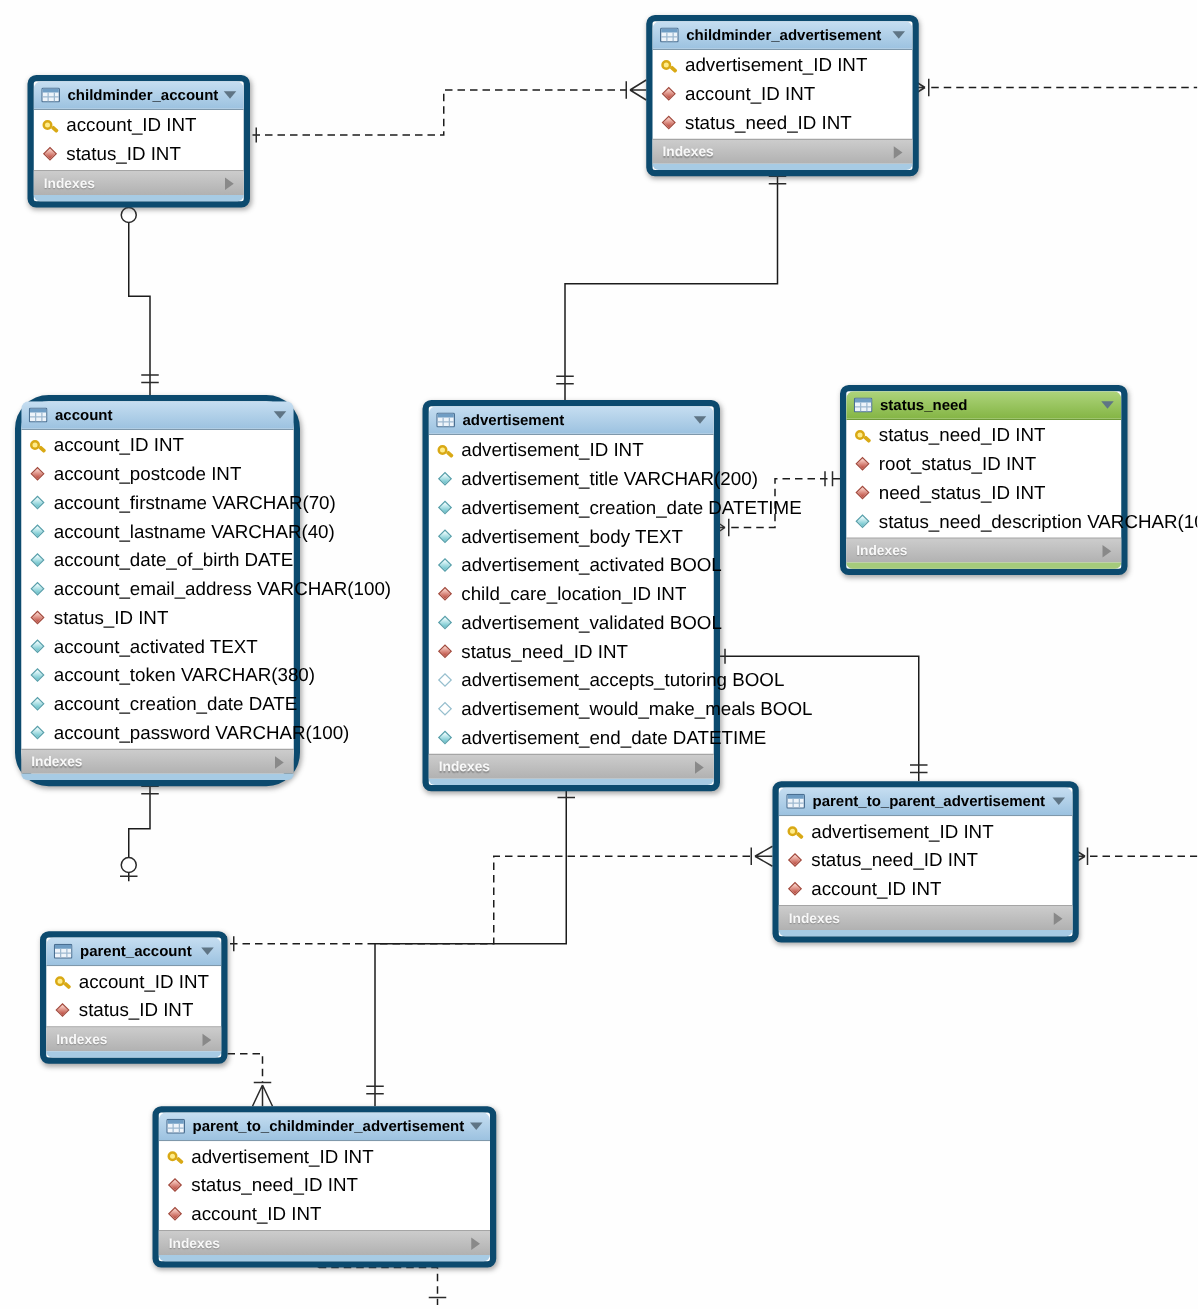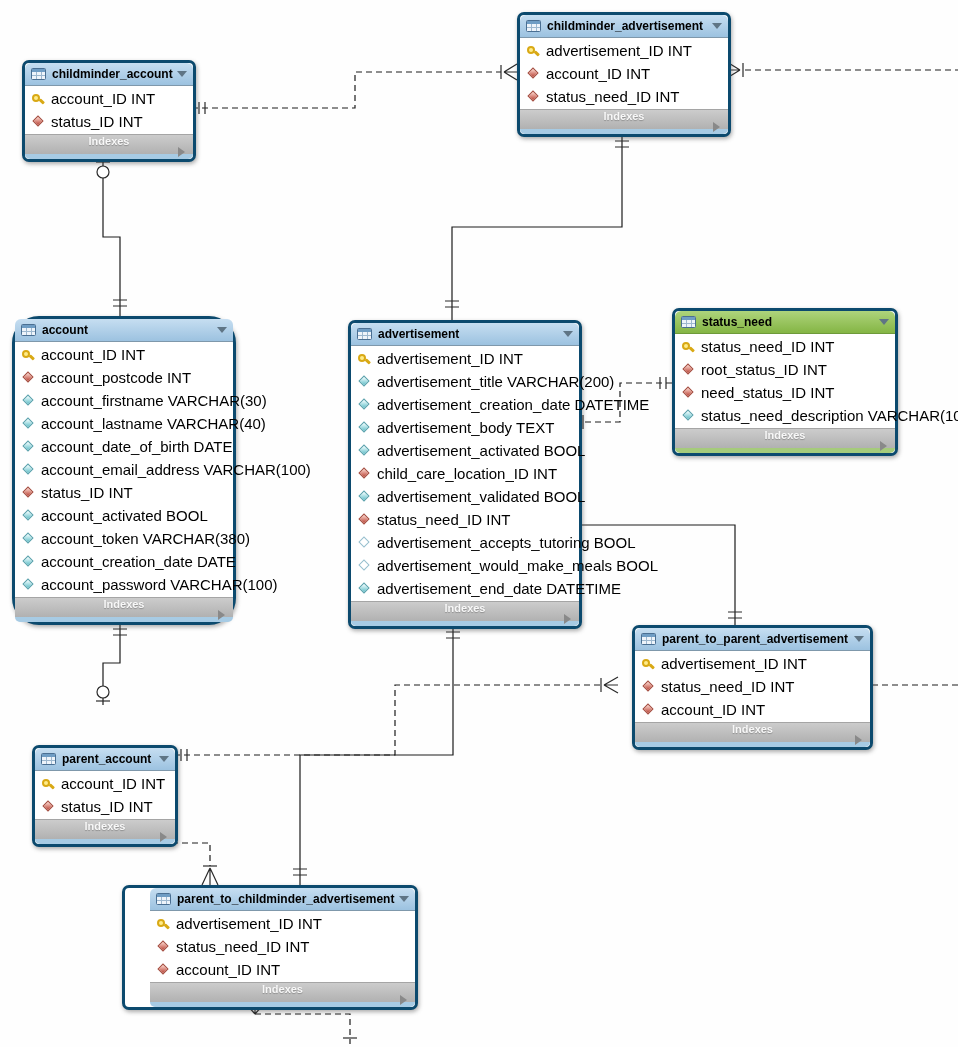--- a/index.html
+++ b/index.html
@@ -5,21 +5,21 @@
   html,body{margin:0;padding:0;background:#fff;}
   #canvas{position:relative;width:958px;height:1047px;background:#fefefe;overflow:hidden;
           font-family:"Liberation Sans",sans-serif;color:#000;}
   
   #rels{position:absolute;left:0;top:0;pointer-events:none;}
   .rel{stroke:#1c1c1c;stroke-width:1.2;fill:none;}
   .dash{stroke-dasharray:6 4;}
   .sym{stroke:#2a2a2a;stroke-width:1.2;fill:none;}
   .symfill{fill:#fff;}
   
-  .tbl{position:absolute;background:#fff;border:3px solid #0c4a6e;border-radius:7px;
+  .tbl{position:absolute;background:#fff;border:5px solid #0c4a6e;border-radius:7px;
        box-shadow:1px 2px 4px rgba(70,70,70,.45);}
   .thead{height:22px;display:flex;align-items:center;padding:0 6px;
          background:linear-gradient(#c6def1,#9cc2e0);border-bottom:1px solid #7f98ab;
          border-radius:6px 6px 0 0;}
   .green .thead{background:linear-gradient(#aed47c,#84b544);border-bottom-color:#6e9a3a;}
   .ticon{display:inline-flex;flex:none;}
   .ttitle{font-weight:bold;font-size:12px;margin-left:6px;white-space:nowrap;}
   .tarrow{margin-left:auto;width:0;height:0;border-left:5px solid transparent;
           border-right:5px solid transparent;border-top:6px solid #5f7585;}
   .trows{padding:1px 0;}
@@ -30,34 +30,34 @@
   .icon-primary-key::after{content:"";position:absolute;left:7px;top:8px;width:6px;height:2.5px;
       background:#d9a915;transform:rotate(43deg);border-radius:1px;}
   .icon-foreign-key::before,.icon-attribute::before,.icon-attribute-nullable::before{
       content:"";position:absolute;left:2px;top:2px;width:8px;height:8px;transform:rotate(45deg);
       box-sizing:border-box;}
   .icon-foreign-key::before{background:linear-gradient(135deg,#f6c6bc 15%,#c2574b 85%);border:1px solid #a34a3d;}
   .icon-attribute::before{background:linear-gradient(135deg,#e4f8fa 15%,#74c7cf 85%);border:1px solid #58a0ab;}
   .icon-attribute-nullable::before{background:#fff;border:1px solid #97bfce;}
   .idx{height:19px;background:linear-gradient(#cccccc,#b1b1b1);display:flex;align-items:center;
        padding:0 8px;color:#f8f8f8;font-weight:bold;font-size:11px;
-       text-shadow:0 1px 1px rgba(0,0,0,.25);border-top:1px solid #a5a5a5;flex-direction:column;}
+       text-shadow:0 1px 1px rgba(0,0,0,.25);border-top:1px solid #a5a5a5;}
   .idx .arr{margin-left:auto;width:0;height:0;border-top:5px solid transparent;
             border-bottom:5px solid transparent;border-left:7px solid #898989;}
   .tfoot{height:5px;background:#a7cbe4;border-radius:0 0 6px 6px;}
   .green .tfoot{background:#a5cb7b;}
   
   #t-childminder_account{left:22px;top:60px;width:168px;}
   #t-childminder_advertisement{left:517px;top:12px;width:208px;}
   #t-account{left:12px;top:316px;width:218px;border-radius:27px;}
-  #t-advertisement{left:348px;top:320px;width:228px;text-align:center;}
+  #t-advertisement{left:338px;top:320px;width:228px;text-align:center;}
   #t-status_need{left:672px;top:308px;width:220px;}
-  #t-parent_to_parent_advertisement{left:632px;top:625px;width:235px;}
+  #t-parent_to_parent_advertisement{left:618px;top:625px;width:235px;}
   #t-parent_account{left:32px;top:705px;width:140px;margin-top:40px;}
-  #t-parent_to_childminder_advertisement{left:122px;top:885px;width:265px;padding-left:25px;}
+  #t-parent_to_childminder_advertisement{left:122px;top:885px;width:265px;}
 </style>
 </head>
 <body>
 
 <div id="canvas">
 
   <svg id="rels" width="958" height="1047" viewBox="0 0 958 1047">
 
     <g>
       <path class="rel dash" d="M192 108 H355 V72 H501"></path>
@@ -219,41 +219,41 @@
     <div class="trow">
           <span class="cicon icon-primary-key"></span>
           <span>account_ID INT</span>
         </div>
         <div class="trow">
           <span class="cicon icon-foreign-key"></span>
           <span>account_postcode INT</span>
         </div>
         <div class="trow">
           <span class="cicon icon-attribute"></span>
-          <span>account_firstname VARCHAR(30)</span>
+          <span>account_firstname VARCHAR(70)</span>
         </div>
         <div class="trow">
           <span class="cicon icon-attribute"></span>
           <span>account_lastname VARCHAR(40)</span>
         </div>
         <div class="trow">
           <span class="cicon icon-attribute"></span>
           <span>account_date_of_birth DATE</span>
         </div>
         <div class="trow">
           <span class="cicon icon-attribute"></span>
           <span>account_email_address VARCHAR(100)</span>
         </div>
         <div class="trow">
           <span class="cicon icon-foreign-key"></span>
           <span>status_ID INT</span>
         </div>
         <div class="trow">
           <span class="cicon icon-attribute"></span>
-          <span>account_activated BOOL</span>
+          <span>account_activated TEXT</span>
         </div>
         <div class="trow">
           <span class="cicon icon-attribute"></span>
           <span>account_token VARCHAR(380)</span>
         </div>
         <div class="trow">
           <span class="cicon icon-attribute"></span>
           <span>account_creation_date DATE</span>
         </div>
         <div class="trow">

